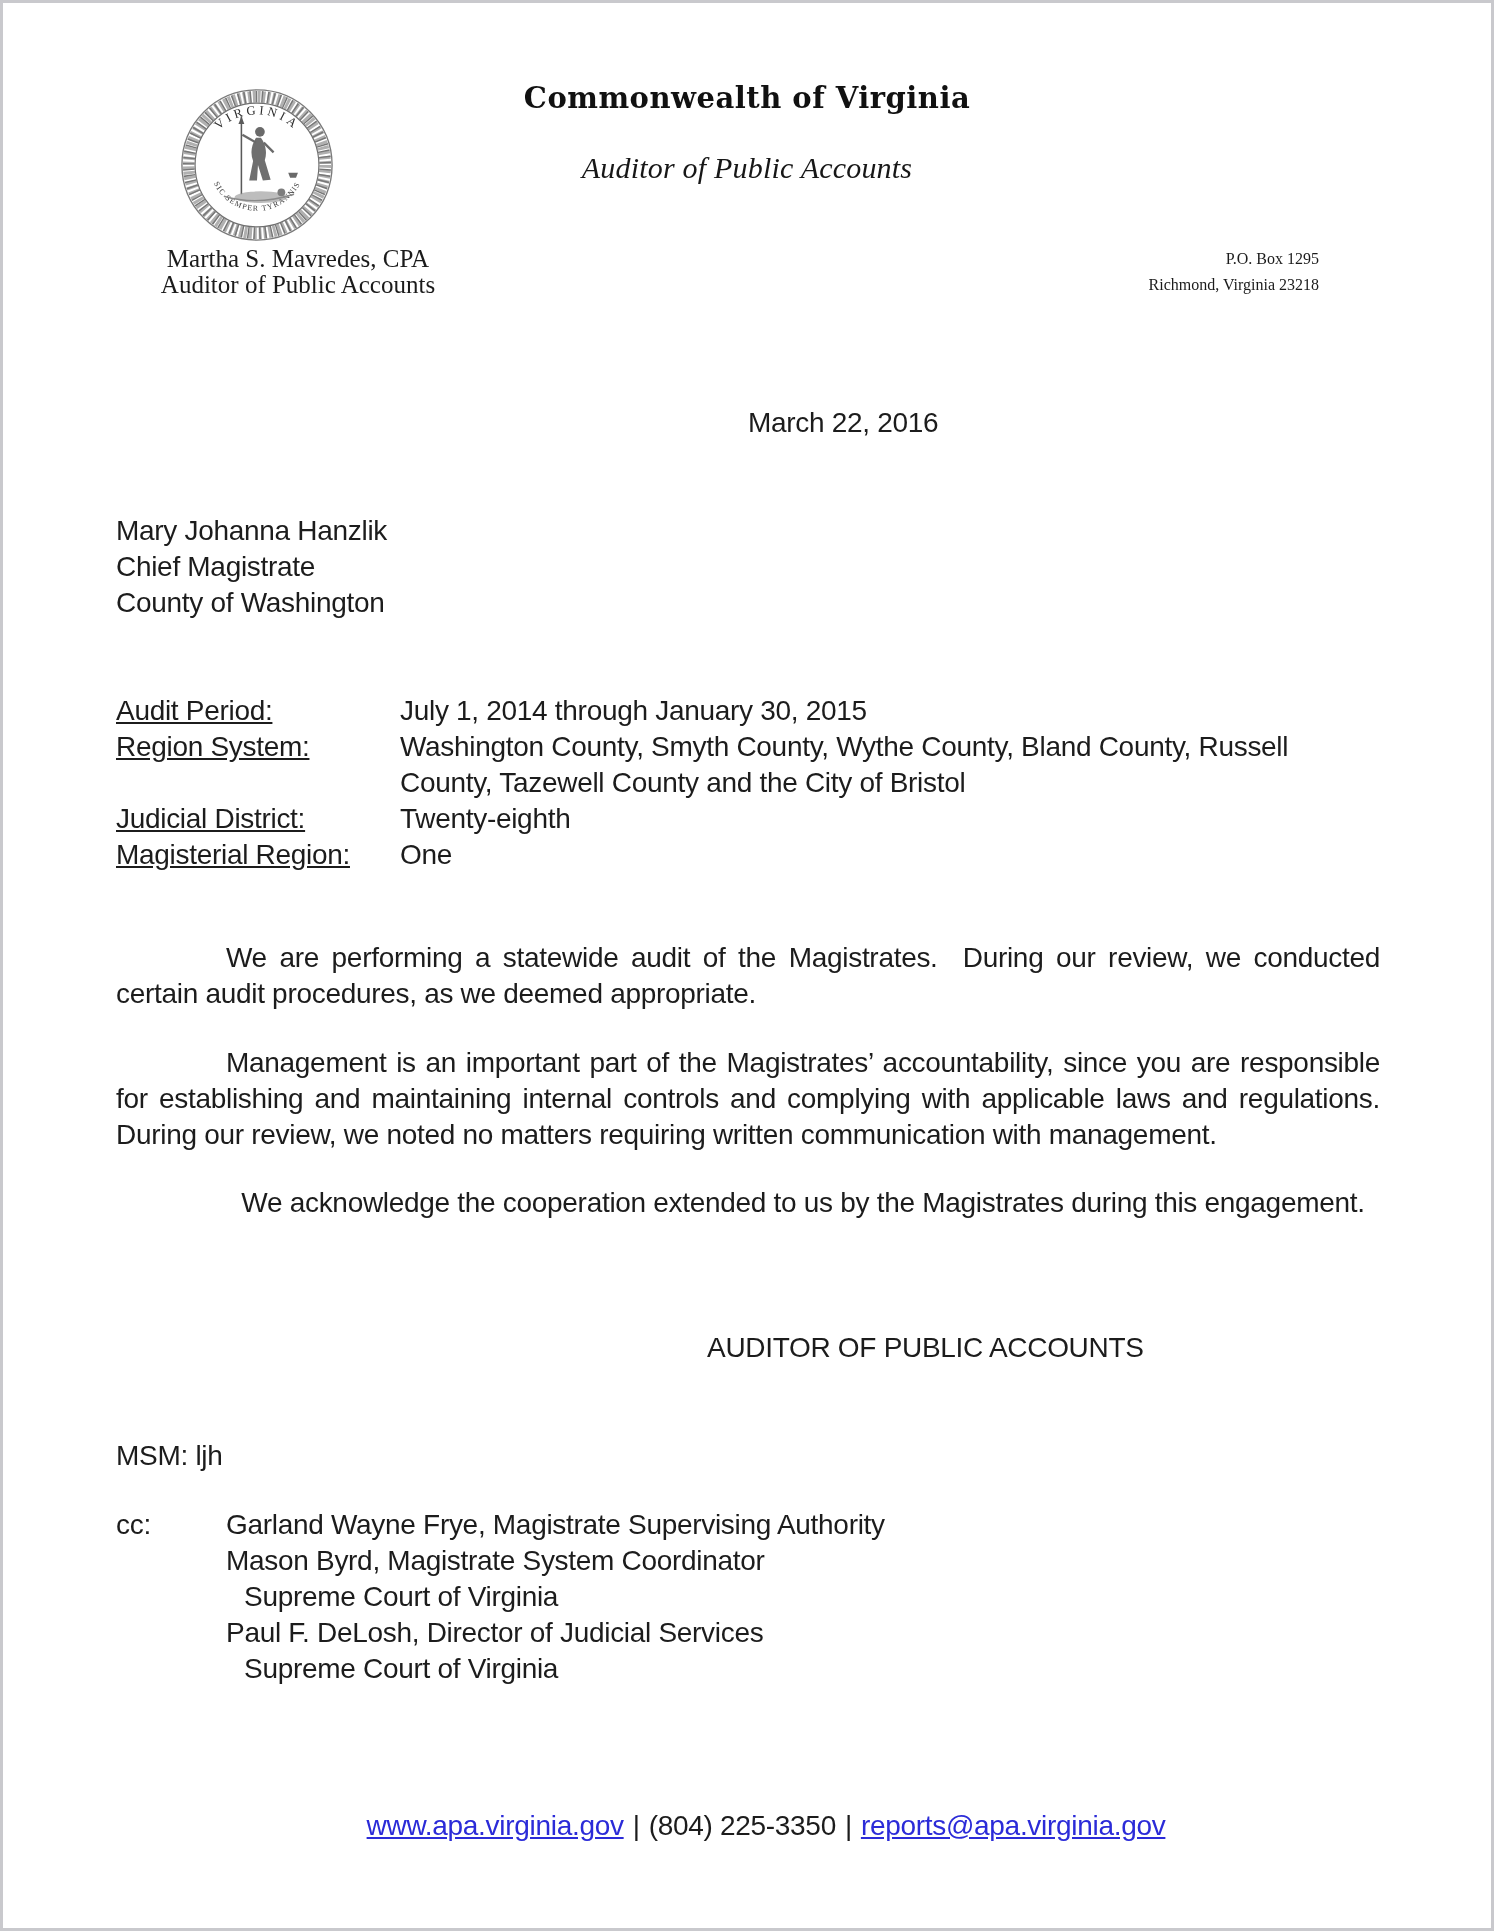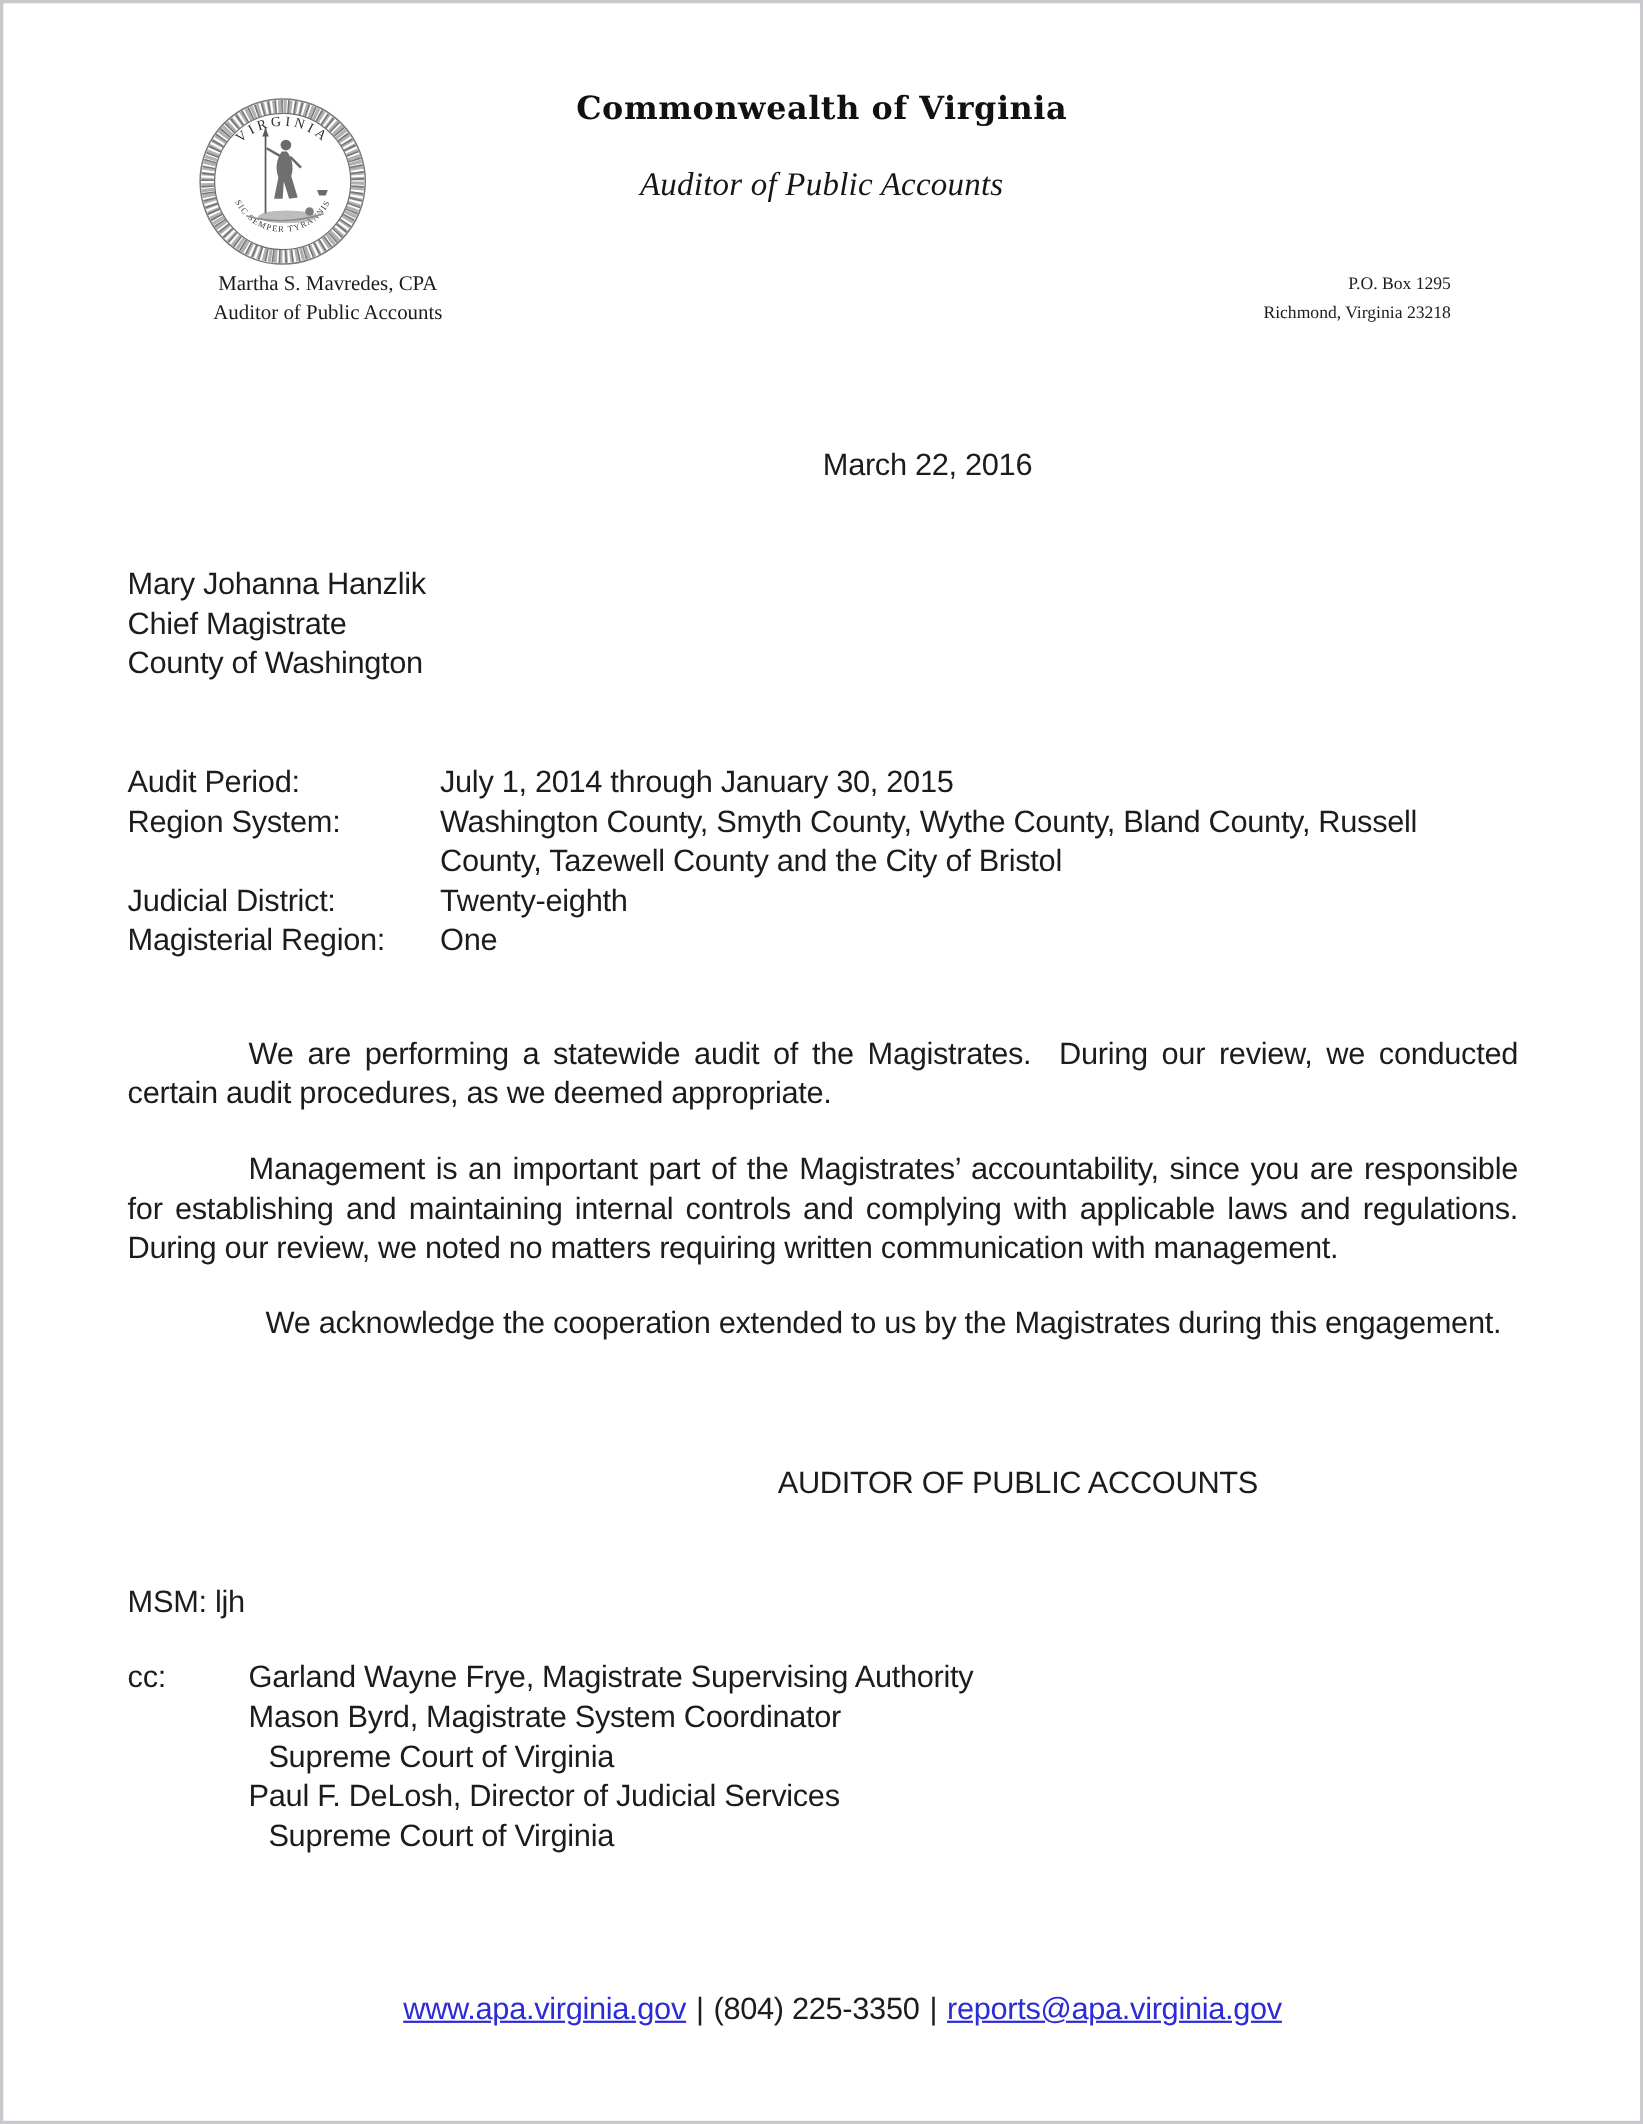--- a/index.html
+++ b/index.html
@@ -23,34 +23,34 @@
     font-family:"DejaVu Serif",serif;font-weight:bold;
     font-size:29px;letter-spacing:0.5px;color:#111;
   }
   .lh-subtitle{
     left:0;right:0;top:148px;text-align:center;
     font-family:"Liberation Serif",serif;font-style:italic;
     font-size:30px;letter-spacing:0.2px;color:#171717;
   }
   .lh-official{
     left:150px;top:243px;width:290px;text-align:center;
-    font-family:"Liberation Serif",serif;font-size:19px;
+    font-family:"Liberation Serif",serif;font-size:25px;
     letter-spacing:0;line-height:26px;color:#1b1b1b;
   }
   .lh-address{
     right:172px;top:243px;text-align:right;
     font-family:"Liberation Serif",serif;font-size:16px;
     letter-spacing:0;line-height:26px;color:#1b1b1b;
   }
   
   .dateline{left:745px;top:402px;line-height:36px;}
   .recipient{left:113px;top:510px;line-height:36px;}
   .details{left:113px;top:690px;width:1269px;line-height:36px;}
   .detail-row{display:flex;}
-  .detail-label{width:284px;flex:0 0 284px;}
+  .detail-label{width:284px;flex:0 0 284px;text-decoration:underline;}
   .detail-value{flex:1;}
   .para{
     left:113px;width:1264px;line-height:36px;margin:0;
     text-align:justify;text-indent:110px;white-space:pre-wrap;
   }
   .para1{top:937px;}
   .para2{top:1042px;}
   .para3{top:1182px;text-align:center;}
   .signature{left:704px;top:1327px;line-height:36px;}
   .reference{left:113px;top:1435px;line-height:36px;}

